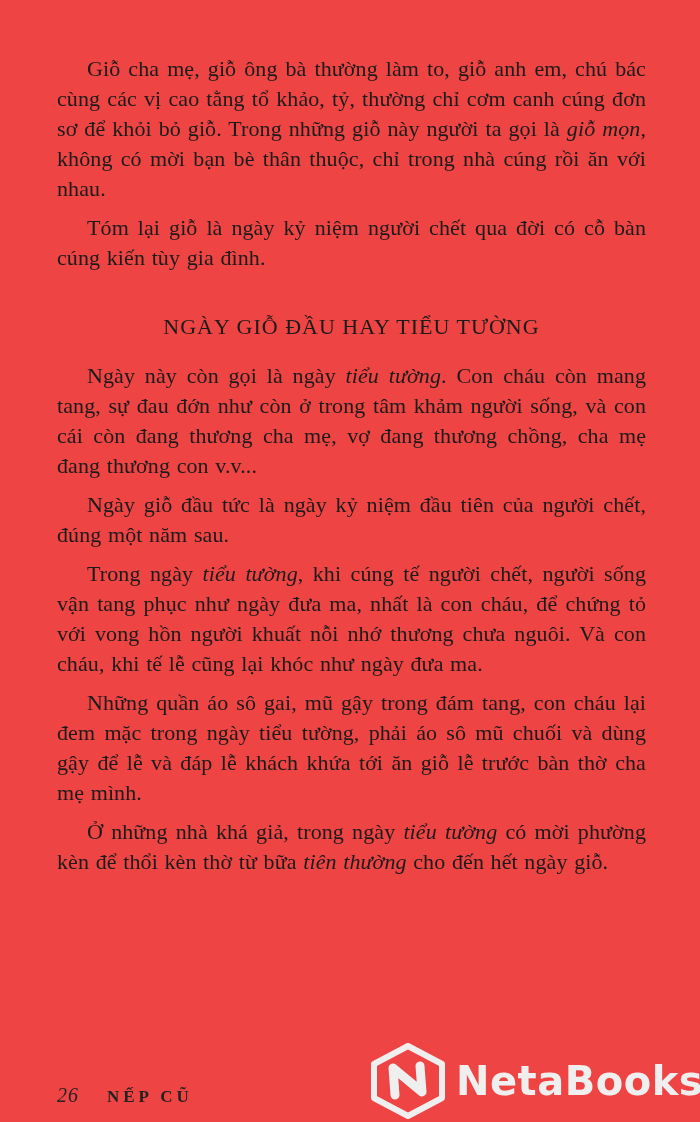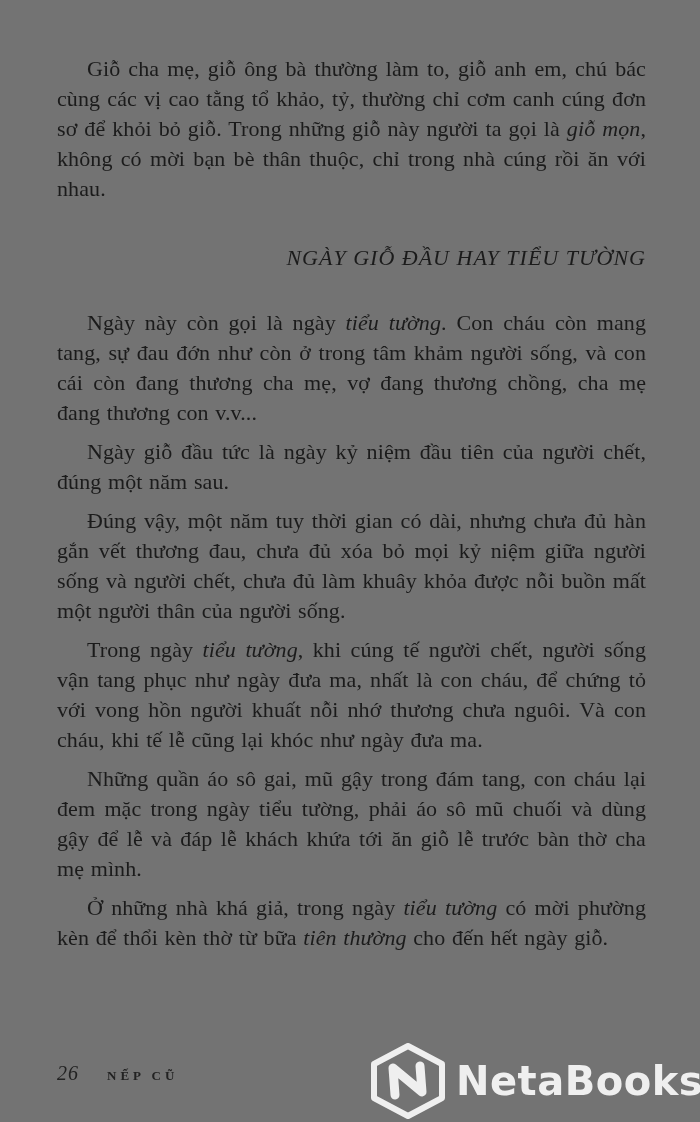--- a/index.html
+++ b/index.html
@@ -5,65 +5,64 @@
 <style>
   html, body { margin: 0; padding: 0; }
   body {
     width: 700px; height: 1122px;
     background: #ffffff;
     font-family: "Liberation Serif", "DejaVu Serif", serif;
   }
   .page {
     position: relative;
     width: 700px; height: 1122px;
-    background: #737373;
+    background: #ef4444;
     overflow: hidden;
   }
   .text-block {
     position: absolute;
     left: 57px; top: 54px;
     width: 589px;
     color: #1b1b1b;
     font-size: 22px;
     line-height: 30px;
     text-align: justify;
   }
   .para {
     margin: 0 0 9px 0;
     text-indent: 30px;
     letter-spacing: 0.1px;
     word-spacing: 1px;
   }
   .para .it { font-style: italic; }
   .section-heading {
-    margin: 38px 0 34px 0;
+    margin: 38px 0 18px 0;
     font-size: 22px;
     font-weight: 400;
     line-height: 32px;
-    text-align: right;
+    text-align: center;
     text-indent: 0;
     letter-spacing: 1px;
     color: #1b1b1b;
-    font-style: italic;
   }
   .footer {
     position: absolute;
-    left: 57px; top: 1062px;
+    left: 57px; top: 1084px;
     display: flex;
     align-items: baseline;
     color: #222222;
   }
   .page-number {
     font-size: 20px;
     font-style: italic;
     letter-spacing: 1px;
   }
   .book-title {
     margin-left: 28px;
-    font-size: 13px;
+    font-size: 17px;
     font-weight: 700;
     letter-spacing: 4px;
   }
   .watermark {
     position: absolute;
     left: 368px; top: 1043px;
     height: 76px;
     display: flex;
     align-items: center;
     color: #efefef;
@@ -82,29 +81,29 @@
 </style>
 </head>
 <body>
 
 <div class="page">
 
   <div class="text-block">
 
     <p class="para"><span>Giỗ cha mẹ, giỗ ông bà thường làm to, giỗ anh em, chú bác cùng các vị cao tằng tổ khảo, tỷ, thường chỉ cơm canh cúng đơn sơ để khỏi bỏ giỗ. Trong những giỗ này người ta gọi là </span><span class="it">giỗ mọn</span><span>, không có mời bạn bè thân thuộc, chỉ trong nhà cúng rồi ăn với nhau.</span></p>
 
+    <p class="para"><span>Tóm lại giỗ là ngày kỷ niệm người chết qua đời có cỗ bàn cúng kiến tùy gia đình.</span></p>
 
 
     <h2 class="section-heading">NGÀY GIỖ ĐẦU HAY TIỂU TƯỜNG</h2>
 
     <p class="para"><span>Ngày này còn gọi là ngày </span><span class="it">tiểu tường</span><span>. Con cháu còn mang tang, sự đau đớn như còn ở trong tâm khảm người sống, và con cái còn đang thương cha mẹ, vợ đang thương chồng, cha mẹ đang thương con v.v...</span></p>
 
     <p class="para"><span>Ngày giỗ đầu tức là ngày kỷ niệm đầu tiên của người chết, đúng một năm sau.</span></p>
 
-    <p class="para"><span>Đúng vậy, một năm tuy thời gian có dài, nhưng chưa đủ hàn gắn vết thương đau, chưa đủ xóa bỏ mọi kỷ niệm giữa người sống và người chết, chưa đủ làm khuây khỏa được nỗi buồn mất một người thân của người sống.</span></p>
 
     <p class="para"><span>Trong ngày </span><span class="it">tiểu tường</span><span>, khi cúng tế người chết, người sống vận tang phục như ngày đưa ma, nhất là con cháu, để chứng tỏ với vong hồn người khuất nỗi nhớ thương chưa nguôi. Và con cháu, khi tế lễ cũng lại khóc như ngày đưa ma.</span></p>
 
     <p class="para"><span>Những quần áo sô gai, mũ gậy trong đám tang, con cháu lại đem mặc trong ngày tiểu tường, phải áo sô mũ chuối và dùng gậy để lễ và đáp lễ khách khứa tới ăn giỗ lễ trước bàn thờ cha mẹ mình.</span></p>
 
     <p class="para"><span>Ở những nhà khá giả, trong ngày </span><span class="it">tiểu tường</span><span> có mời phường kèn để thổi kèn thờ từ bữa </span><span class="it">tiên thường</span><span> cho đến hết ngày giỗ.</span></p>
 
   </div>
 
   <div class="footer">

